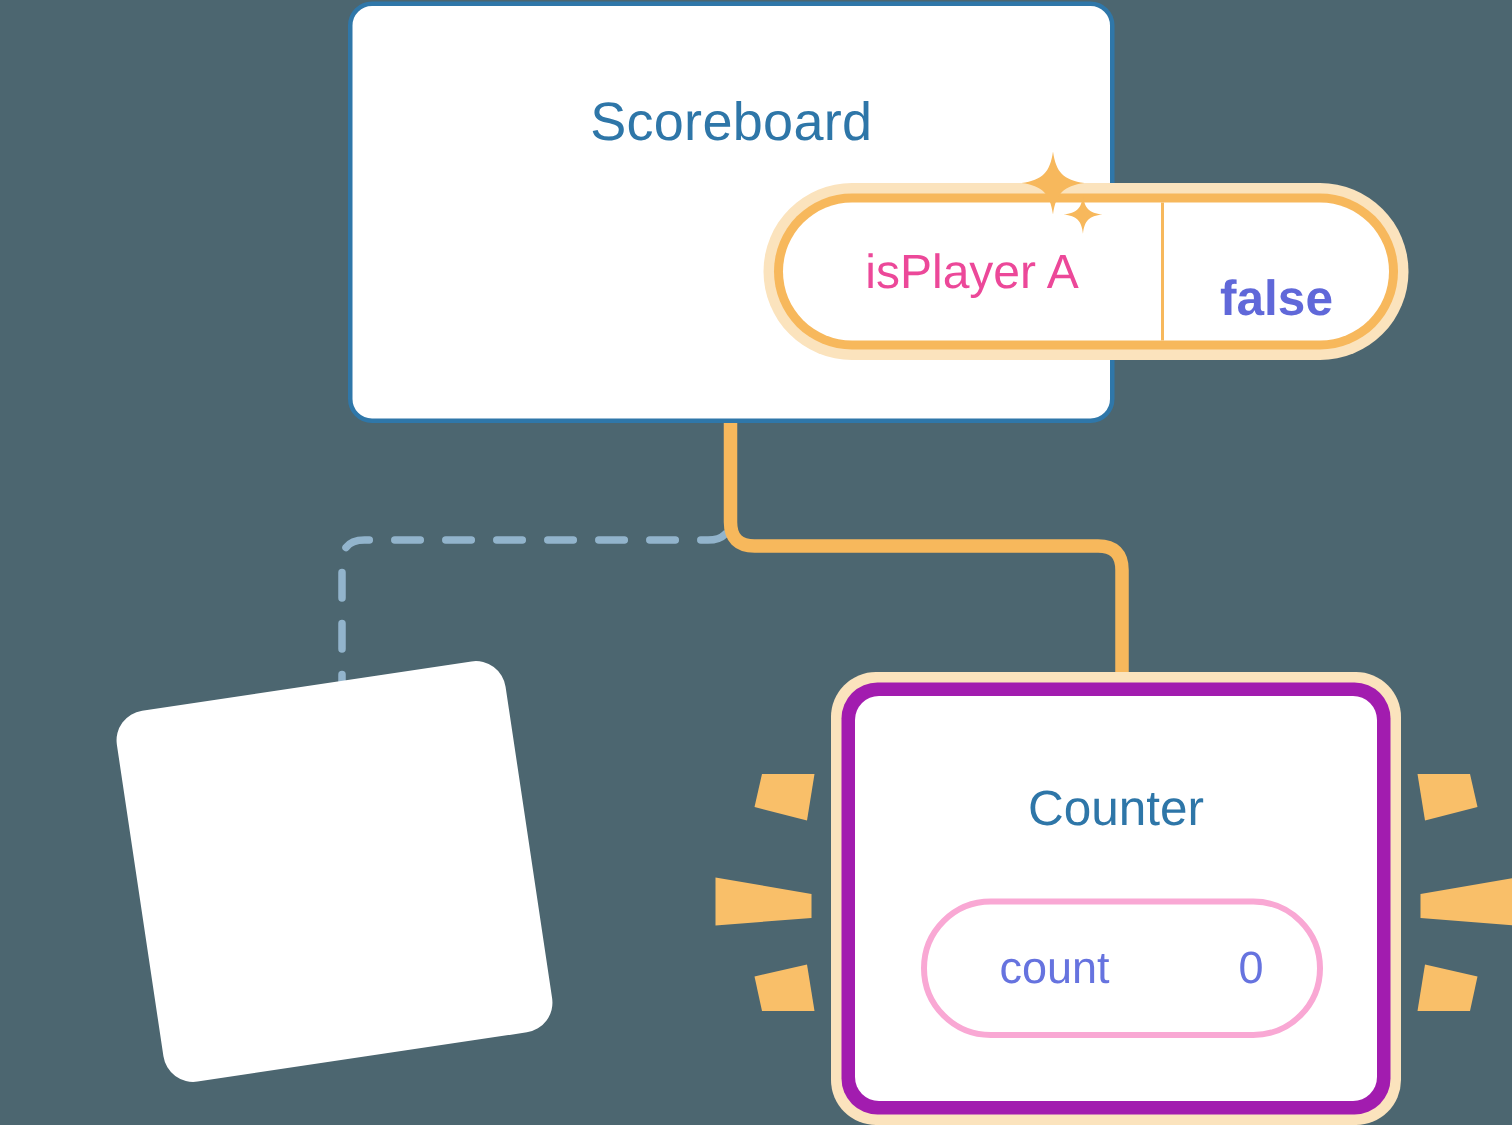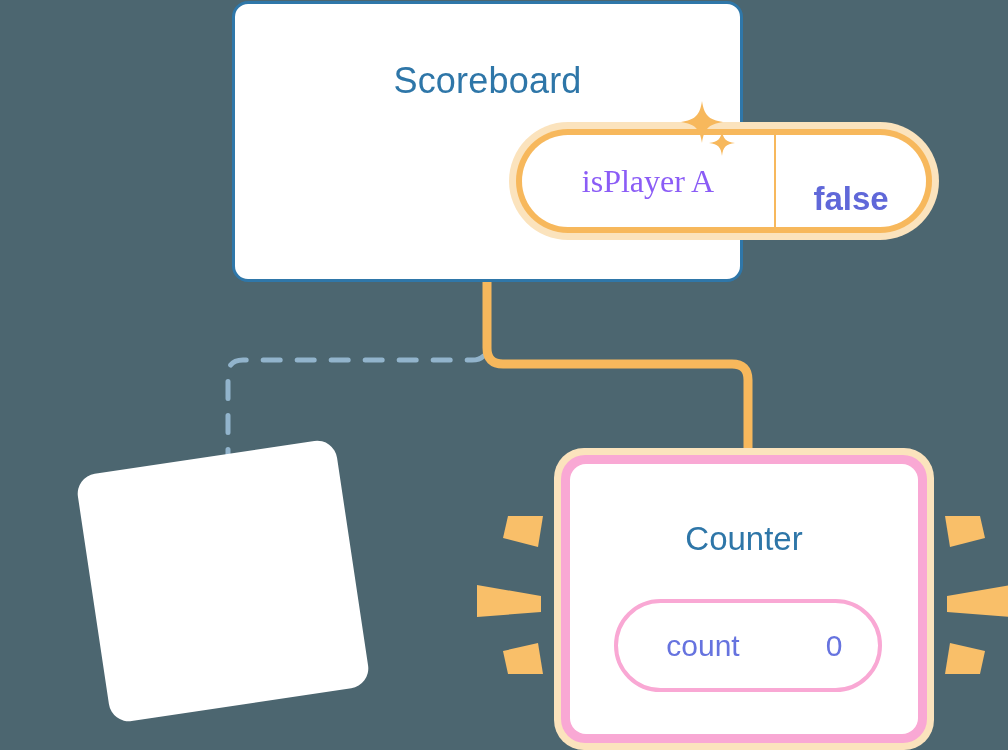--- a/index.html
+++ b/index.html
@@ -80,22 +80,21 @@
     border-radius: 46px;
     display: flex;
     align-items: stretch;
   }
   .sb-pill-key {
     flex: 0 0 252px;
     display: flex;
     align-items: center;
     justify-content: center;
     font-size: 32px;
-    color: #8b5cf6;
-    font-family: Liberation Serif, serif;
+    color: #ec4899;
   }
   .sb-pill-divider {
     width: 2px;
     background: #f7b85c;
     flex: 0 0 2px;
   }
   .sb-pill-val {
     flex: 1 1 auto;
     display: flex;
     align-items: center;
@@ -115,21 +114,21 @@
     height: 302px;
     box-sizing: border-box;
     background: #fbe3bd;
     border-radius: 30px;
     padding: 7px;
   }
   .counter-card-ring {
     width: 100%;
     height: 100%;
     box-sizing: border-box;
-    background: #f9a8d4;
+    background: #a21caf;
     border-radius: 24px;
     padding: 9px;
   }
   .counter-card-inner {
     position: relative;
     width: 100%;
     height: 100%;
     box-sizing: border-box;
     background: #ffffff;
     border-radius: 16px;

